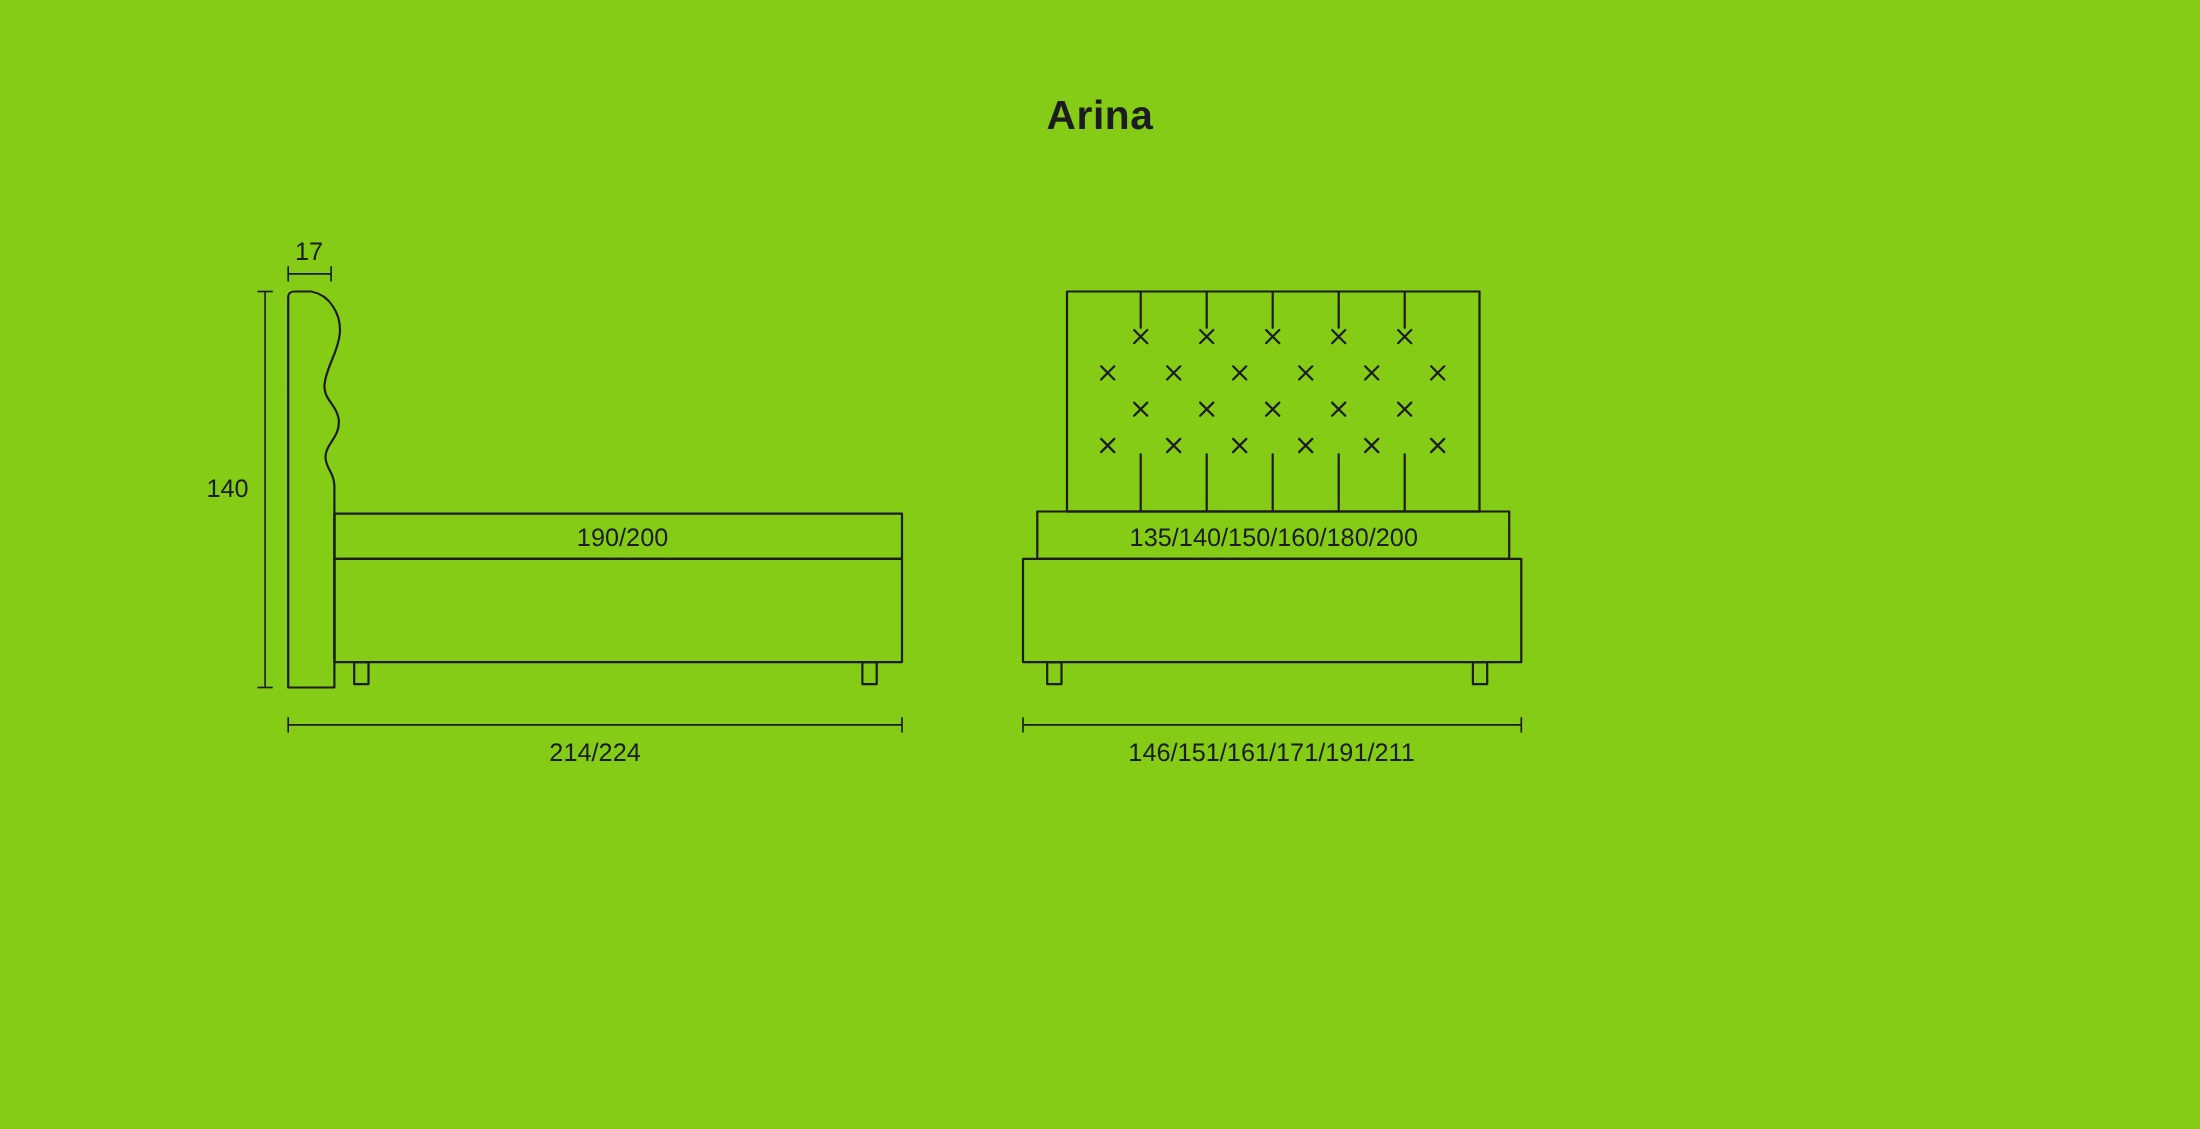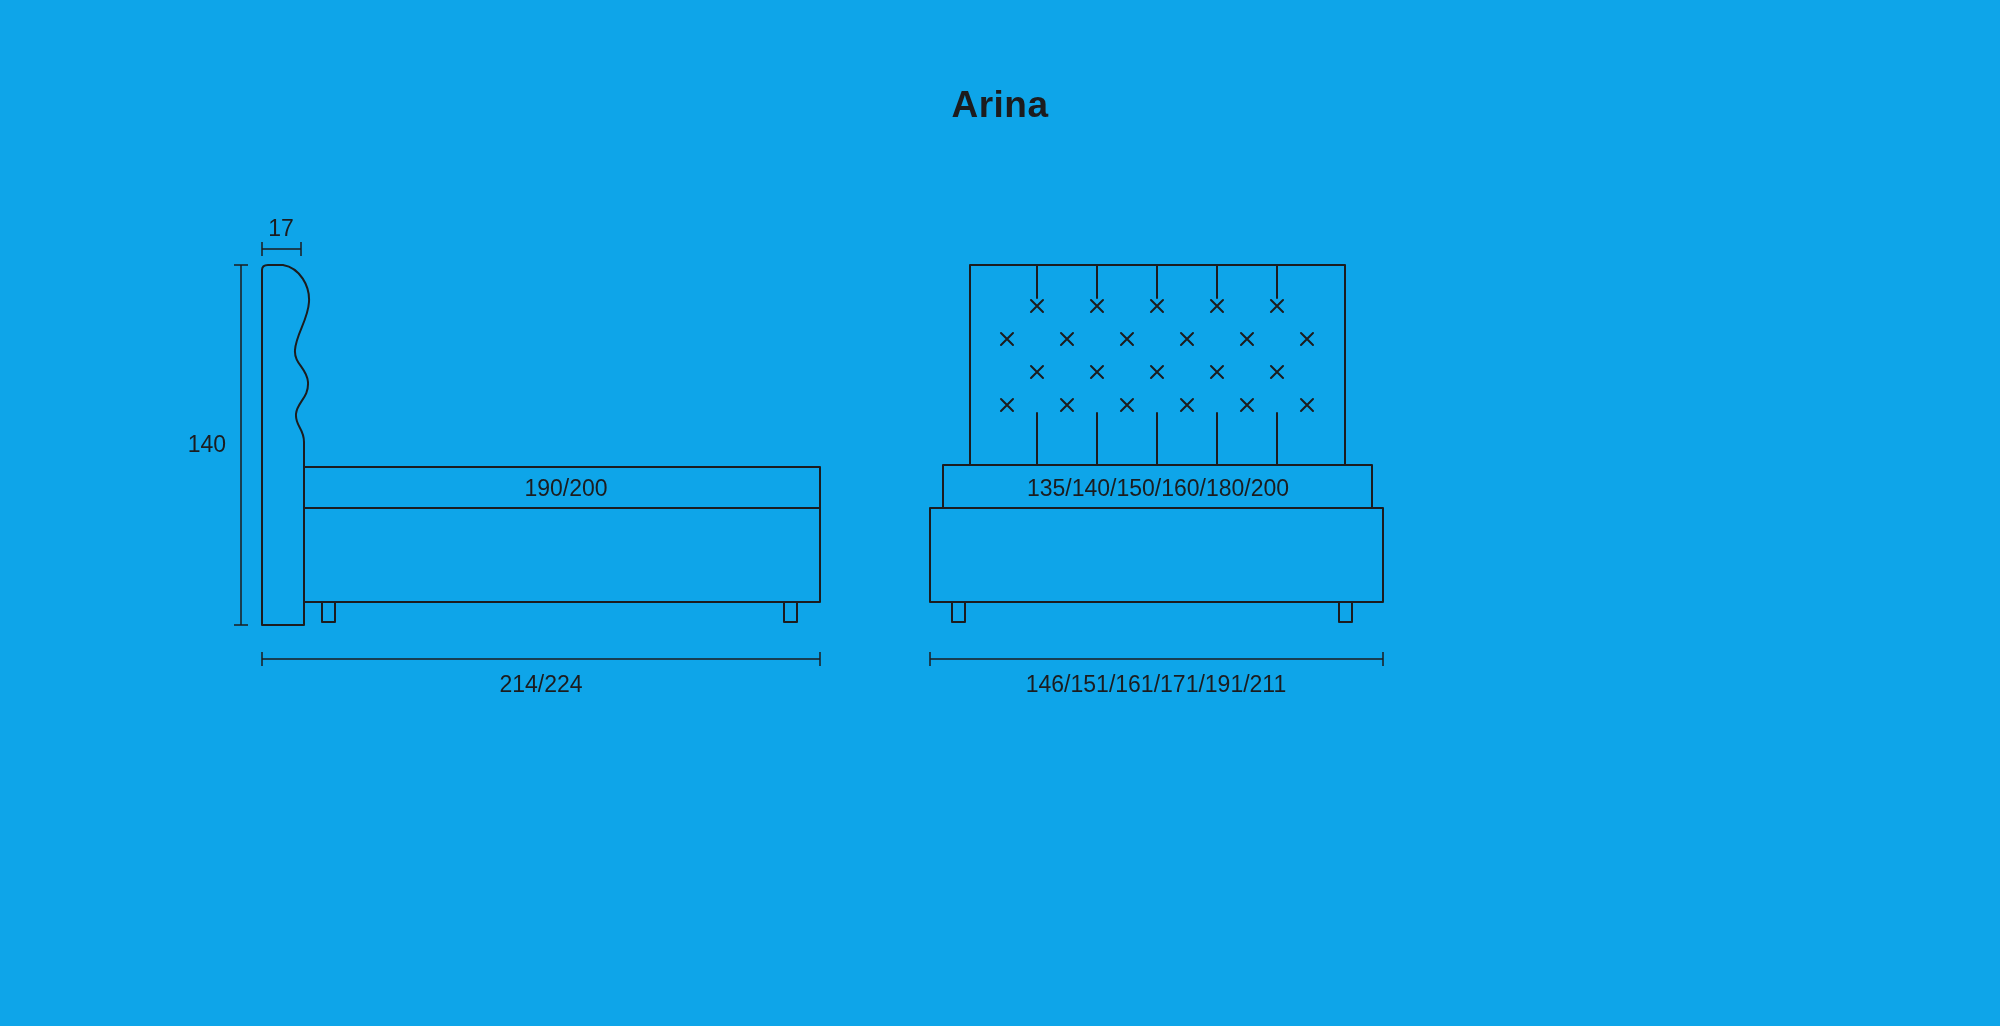--- a/index.html
+++ b/index.html
@@ -5,21 +5,21 @@
   html, body {
     margin: 0;
     padding: 0;
     background: #ffffff;
     font-family: "Liberation Sans", sans-serif;
   }
   .canvas {
     position: relative;
     width: 2000px;
     height: 1026px;
-    background: #0ea5e9;
+    background: #84cc16;
     overflow: hidden;
   }
   .title {
     position: absolute;
     top: 84px;
     left: 0;
     width: 2000px;
     text-align: center;
     font-size: 37px;
     font-weight: 700;

